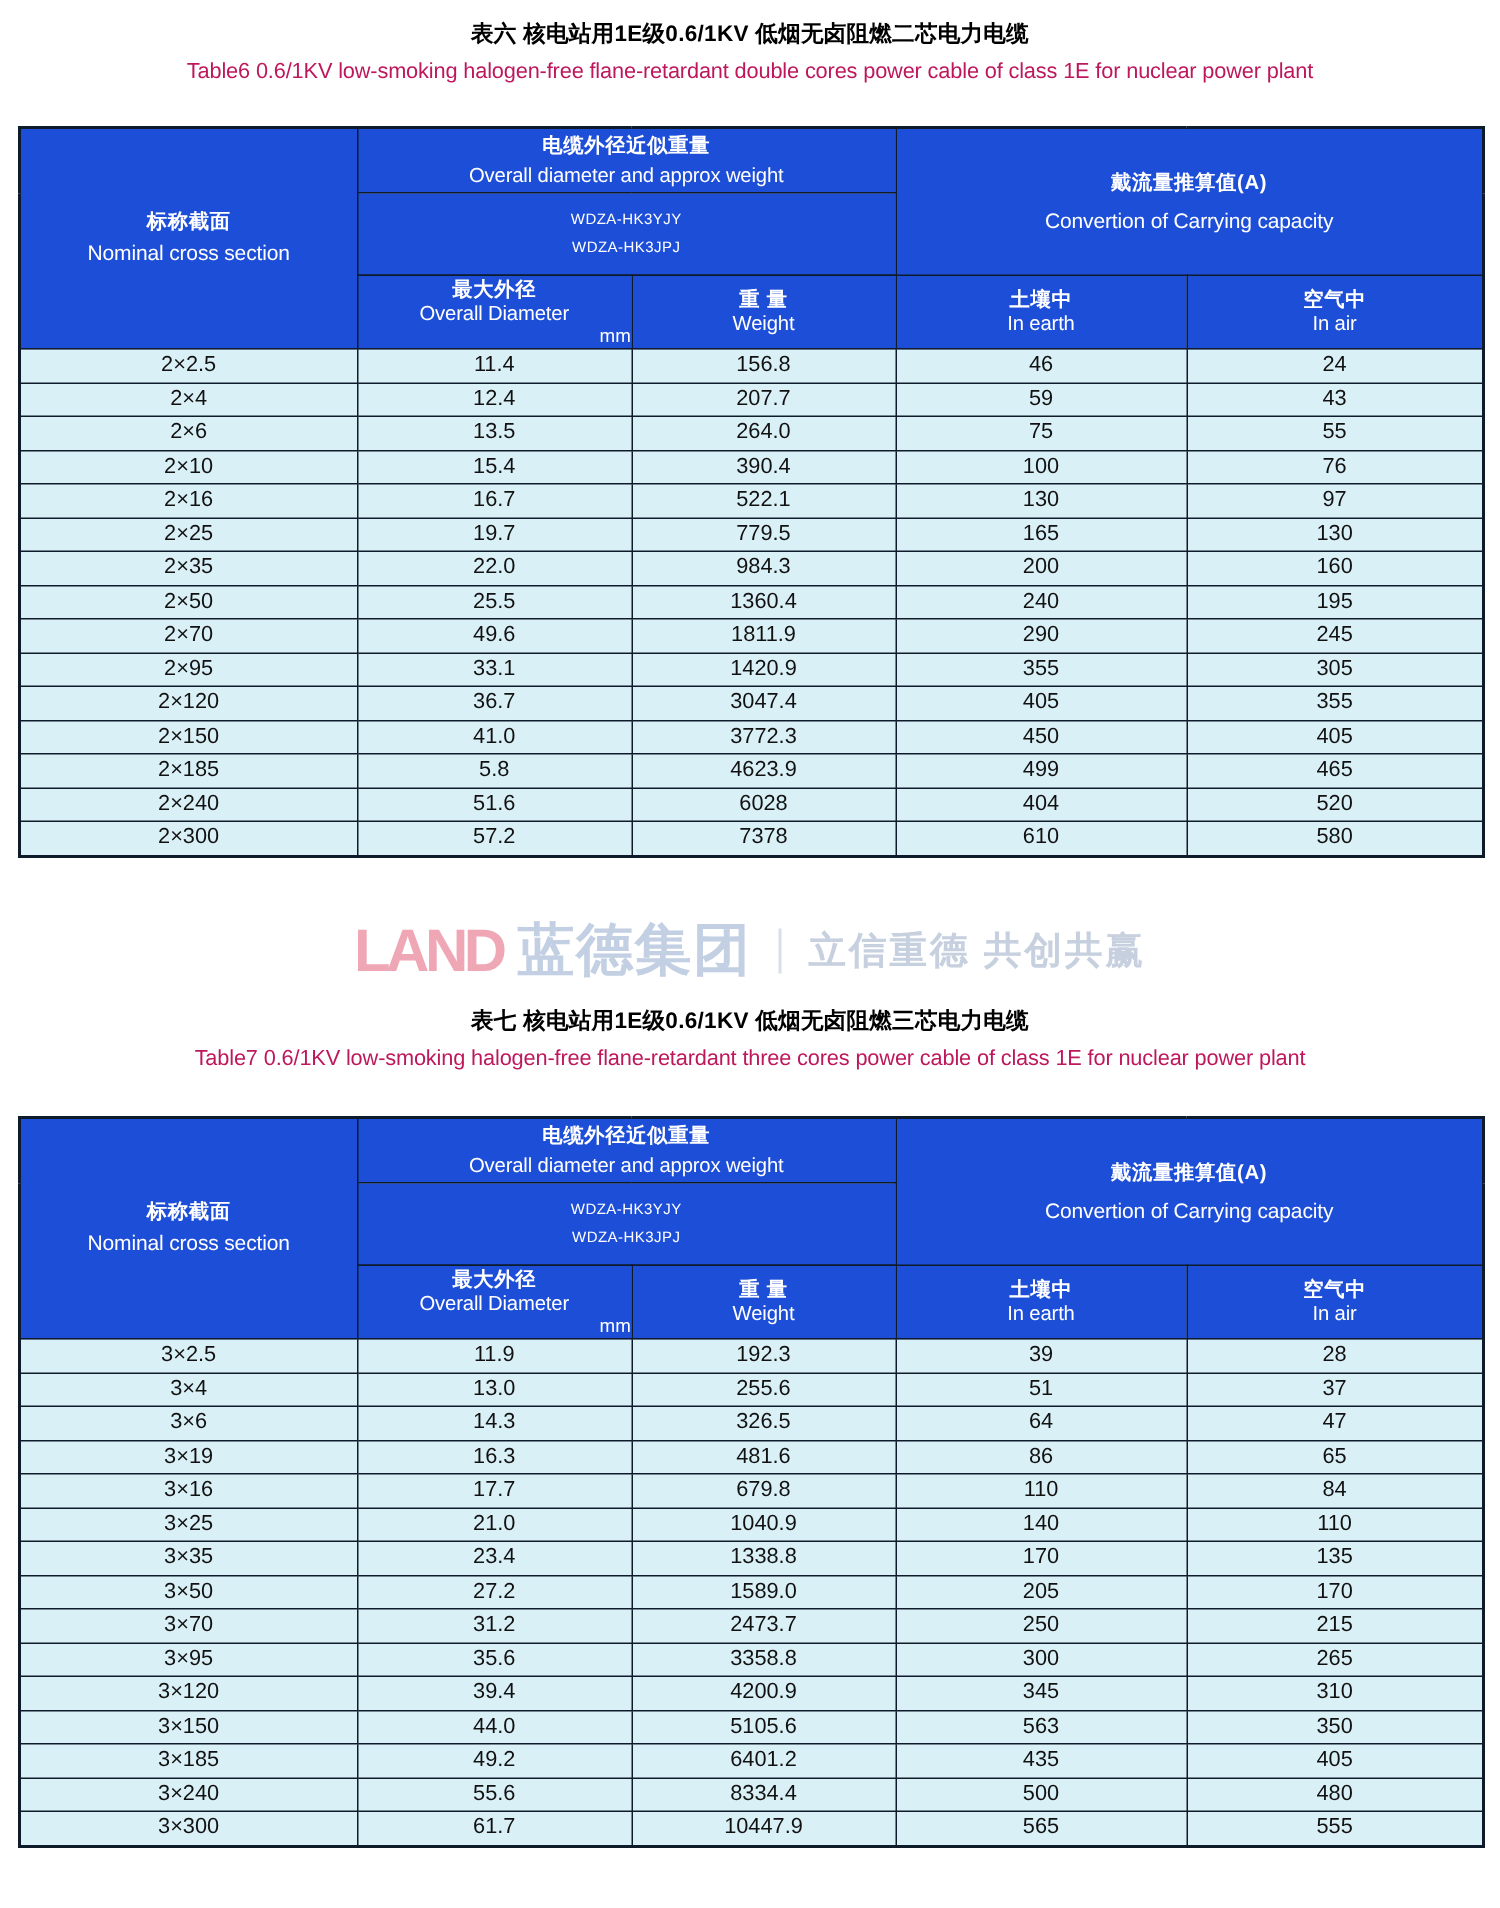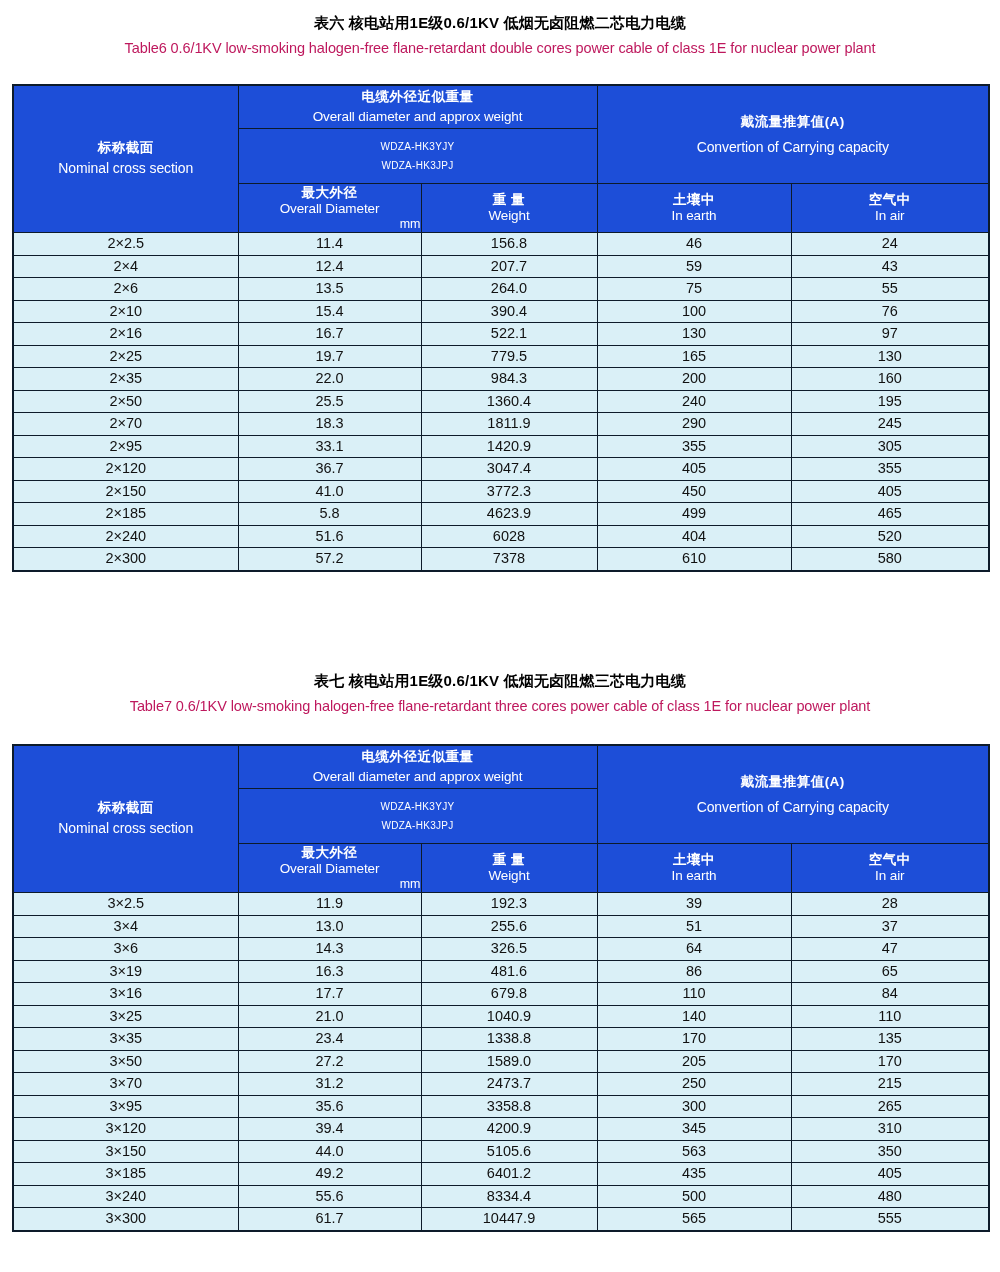--- a/index.html
+++ b/index.html
@@ -282,21 +282,21 @@
         </tr>
         <tr>
           <td>2×50</td>
           <td>25.5</td>
           <td>1360.4</td>
           <td>240</td>
           <td>195</td>
         </tr>
         <tr>
           <td>2×70</td>
-          <td>18.3</td>
+          <td>49.6</td>
           <td>1811.9</td>
           <td>290</td>
           <td>245</td>
         </tr>
         <tr>
           <td>2×95</td>
           <td>33.1</td>
           <td>1420.9</td>
           <td>355</td>
           <td>305</td>
@@ -332,20 +332,28 @@
         <tr>
           <td>2×300</td>
           <td>57.2</td>
           <td>7378</td>
           <td>610</td>
           <td>580</td>
         </tr>
       </tbody>
   </table>
 
+  <div id="logo-band">
+    <div class="logo-mark">
+      <span class="logo-land">LAND</span>
+      <span class="logo-cn">蓝德集团</span>
+    </div>
+    <div class="logo-sep"></div>
+    <div class="logo-slogan">立信重德 共创共赢</div>
+  </div>
 
   <div class="title-block" id="title2-block">
     <div class="title-cn">表七 核电站用1E级0.6/1KV 低烟无卤阻燃三芯电力电缆</div>
     <div class="title-en">Table7 0.6/1KV low-smoking halogen-free flane-retardant three cores power cable of class 1E for nuclear power plant</div>
   </div>
 
   <table class="cable-table" id="table2">
     <colgroup>
       <col class="c-nominal">
         <col class="c-diam">

